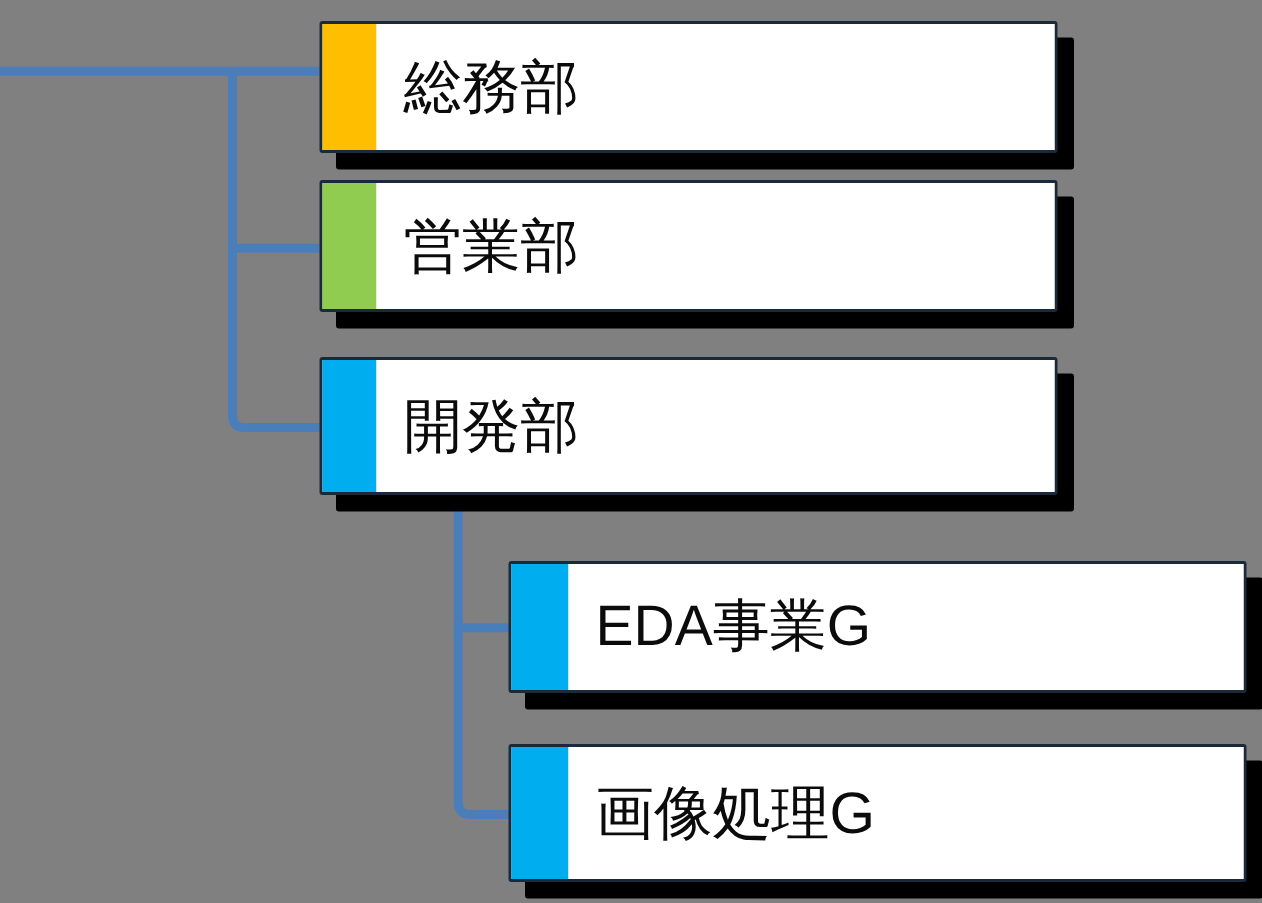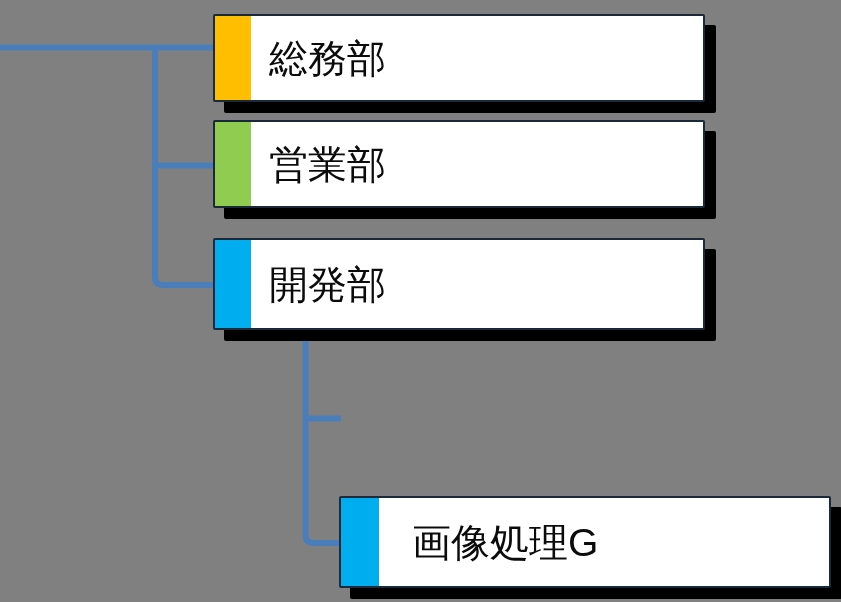--- a/index.html
+++ b/index.html
@@ -61,21 +61,21 @@
   }
   .node-label.latin-lead {
     font-size: 38px;
   }
 
   
   #node-soumu   { left: 213px; top: 2px;   width: 492px; height: 88px; margin-top: 12px; }
   #node-eigyo   { left: 213px; top: 120px; width: 492px; height: 88px; }
   #node-kaihatsu{ left: 213px; top: 238px; width: 492px; height: 92px; }
   #node-eda     { left: 339px; top: 374px; width: 492px; height: 88px; }
-  #node-gazou   { left: 339px; top: 496px; width: 492px; height: 92px; gap: 15px; }
+  #node-gazou   { left: 339px; top: 496px; width: 492px; height: 92px; }
 
   #node-soumu    .node-accent { width: 36px; background: #ffbf00; }
   #node-eigyo    .node-accent { width: 36px; background: #8fcc4f; }
   #node-kaihatsu .node-accent { width: 36px; background: #00aeef; }
   #node-eda      .node-accent { width: 38px; background: #00aeef; }
   #node-gazou    .node-accent { width: 38px; background: #00aeef; }
 </style>
 </head>
 <body>
 
@@ -108,20 +108,26 @@
     </div>
   </div>
 
   <div class="node" id="node-eigyo">
     <div class="node-accent"></div>
     <div class="node-body">
       <span class="node-label">営業部</span>
     </div>
   </div>
 
+  <div class="node" id="node-eda">
+    <div class="node-accent"></div>
+    <div class="node-body">
+      <span class="node-label latin-lead">EDA事業G</span>
+    </div>
+  </div>
 
   <div class="node" id="node-gazou">
     <div class="node-accent"></div>
     <div class="node-body">
       <span class="node-label">画像処理G</span>
     </div>
   </div>
 
 </div>
 

